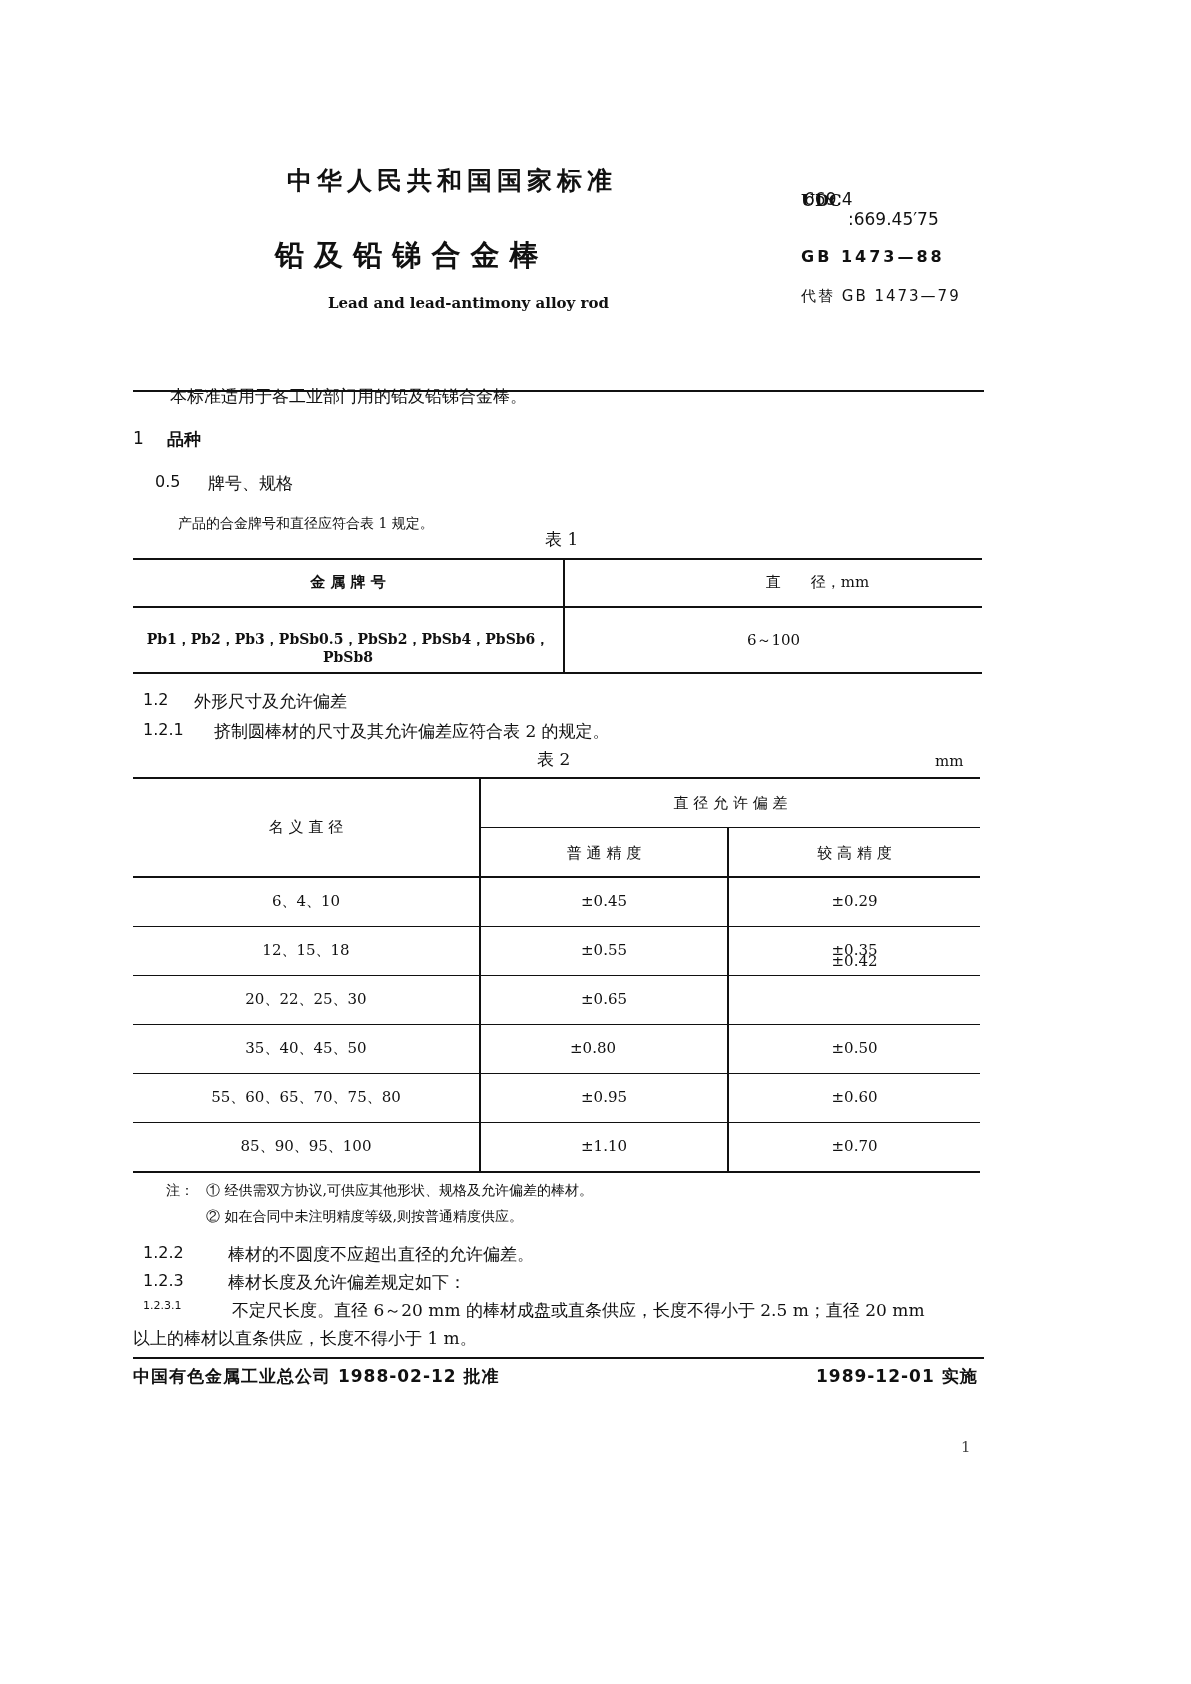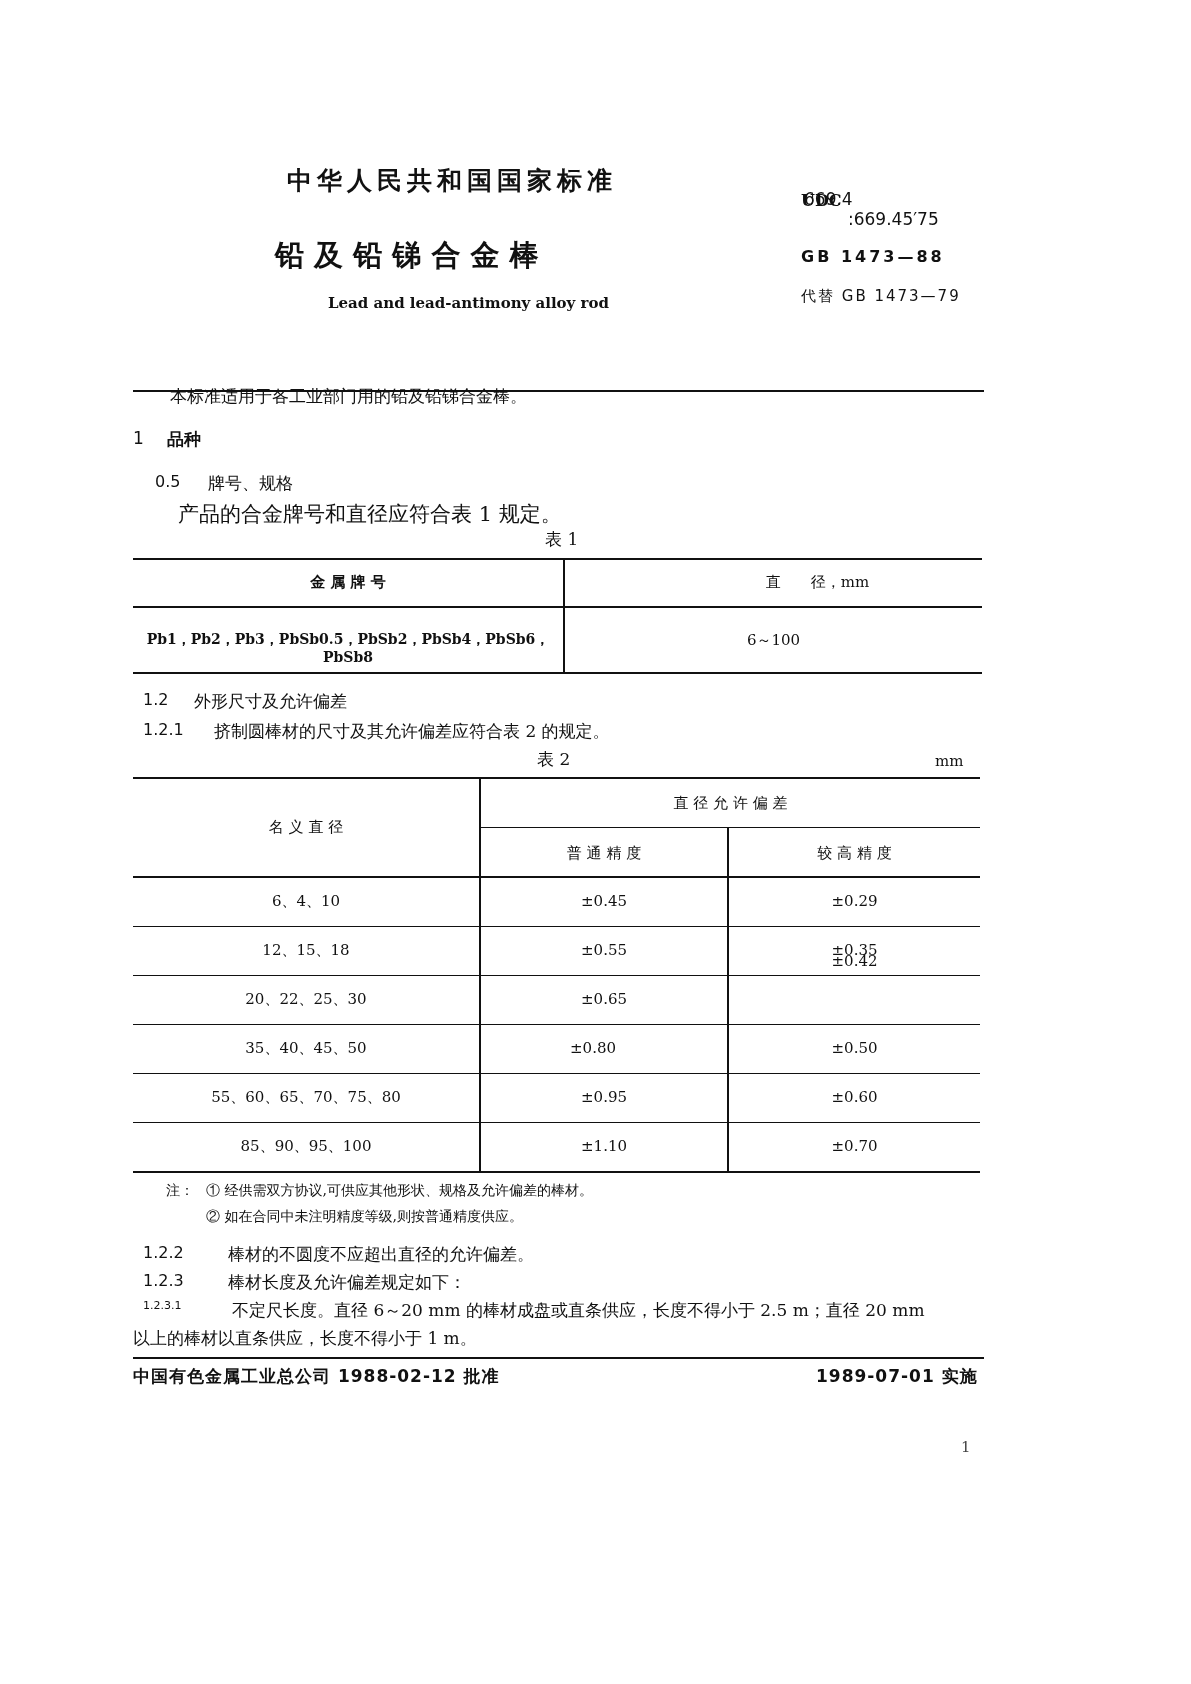--- a/index.html
+++ b/index.html
@@ -26,21 +26,21 @@
 <div class="abs sans" style="left:801px;top:287px;font-size:15px;letter-spacing:2px;">代替 GB 1473—79</div>
 
 <div class="hr" style="left:133px;top:390px;width:851px;height:2px;"></div>
 
 <div class="abs" style="left:170px;top:385px;font-size:17px;">本标准适用于各工业部门用的铅及铅锑合金棒。</div>
 <div class="abs sans" style="left:133px;top:428px;font-size:17px;">1</div>
 <div class="abs bold sans" style="left:167px;top:428px;font-size:17px;">品种</div>
 
 <div class="abs sans" style="left:155px;top:472px;font-size:16px;">0.5</div>
 <div class="abs" style="left:208px;top:472px;font-size:17px;">牌号、规格</div>
-<div class="abs" style="left:178px;top:500px;font-size:21px;">产品的合金牌号和直径应符合表 1 规定。</div>
+<div class="abs" style="left:178px;top:515px;font-size:14px;">产品的合金牌号和直径应符合表 1 规定。</div>
 <div class="abs" style="left:545px;top:528px;font-size:17px;">表 1</div>
 
 <div>
   <div class="hr" style="left:133px;top:558px;width:849px;height:2px;"></div>
   <div class="hr" style="left:133px;top:606px;width:849px;height:1.5px;"></div>
   <div class="hr" style="left:133px;top:672px;width:849px;height:2px;"></div>
   <div class="vr" style="left:563px;top:558px;height:116px;"></div>
   <div class="cell bold" style="left:133px;top:573px;width:430px;">金 属 牌 号</div>
   <div class="cell" style="left:565px;top:573px;width:417px;padding-left:44px;">直　　径，mm</div>
   <div class="cell bold" style="left:133px;top:631px;width:430px;font-size:14px;">Pb1，Pb2，Pb3，PbSb0.5，PbSb2，PbSb4，PbSb6，PbSb8</div>
@@ -104,14 +104,14 @@
 <div class="abs sans" style="left:143px;top:1243px;font-size:16px;">1.2.2</div>
 <div class="abs" style="left:228px;top:1243px;font-size:17px;">棒材的不圆度不应超出直径的允许偏差。</div>
 <div class="abs sans" style="left:143px;top:1271px;font-size:16px;">1.2.3</div>
 <div class="abs" style="left:228px;top:1271px;font-size:17px;">棒材长度及允许偏差规定如下：</div>
 <div class="abs sans" style="left:143px;top:1299px;font-size:11px;">1.2.3.1</div>
 <div class="abs" style="left:232px;top:1299px;font-size:17px;">不定尺长度。直径 6～20 mm 的棒材成盘或直条供应，长度不得小于 2.5 m；直径 20 mm</div>
 <div class="abs" style="left:133px;top:1327px;font-size:17px;">以上的棒材以直条供应，长度不得小于 1 m。</div>
 
 <div class="hr" style="left:133px;top:1357px;width:851px;height:2px;"></div>
 <div class="abs bold sans" style="left:133px;top:1365px;font-size:17px;letter-spacing:1px;">中国有色金属工业总公司 1988-02-12 批准</div>
-<div class="abs bold sans" style="left:816px;top:1365px;font-size:17px;letter-spacing:1px;">1989-07-01 实施</div>
+<div class="abs bold sans" style="left:816px;top:1365px;font-size:17px;letter-spacing:1px;">1989-12-01 实施</div>
 <div class="abs" style="left:961px;top:1438px;font-size:15px;color:#444;">1</div>
 
 </body></html>

